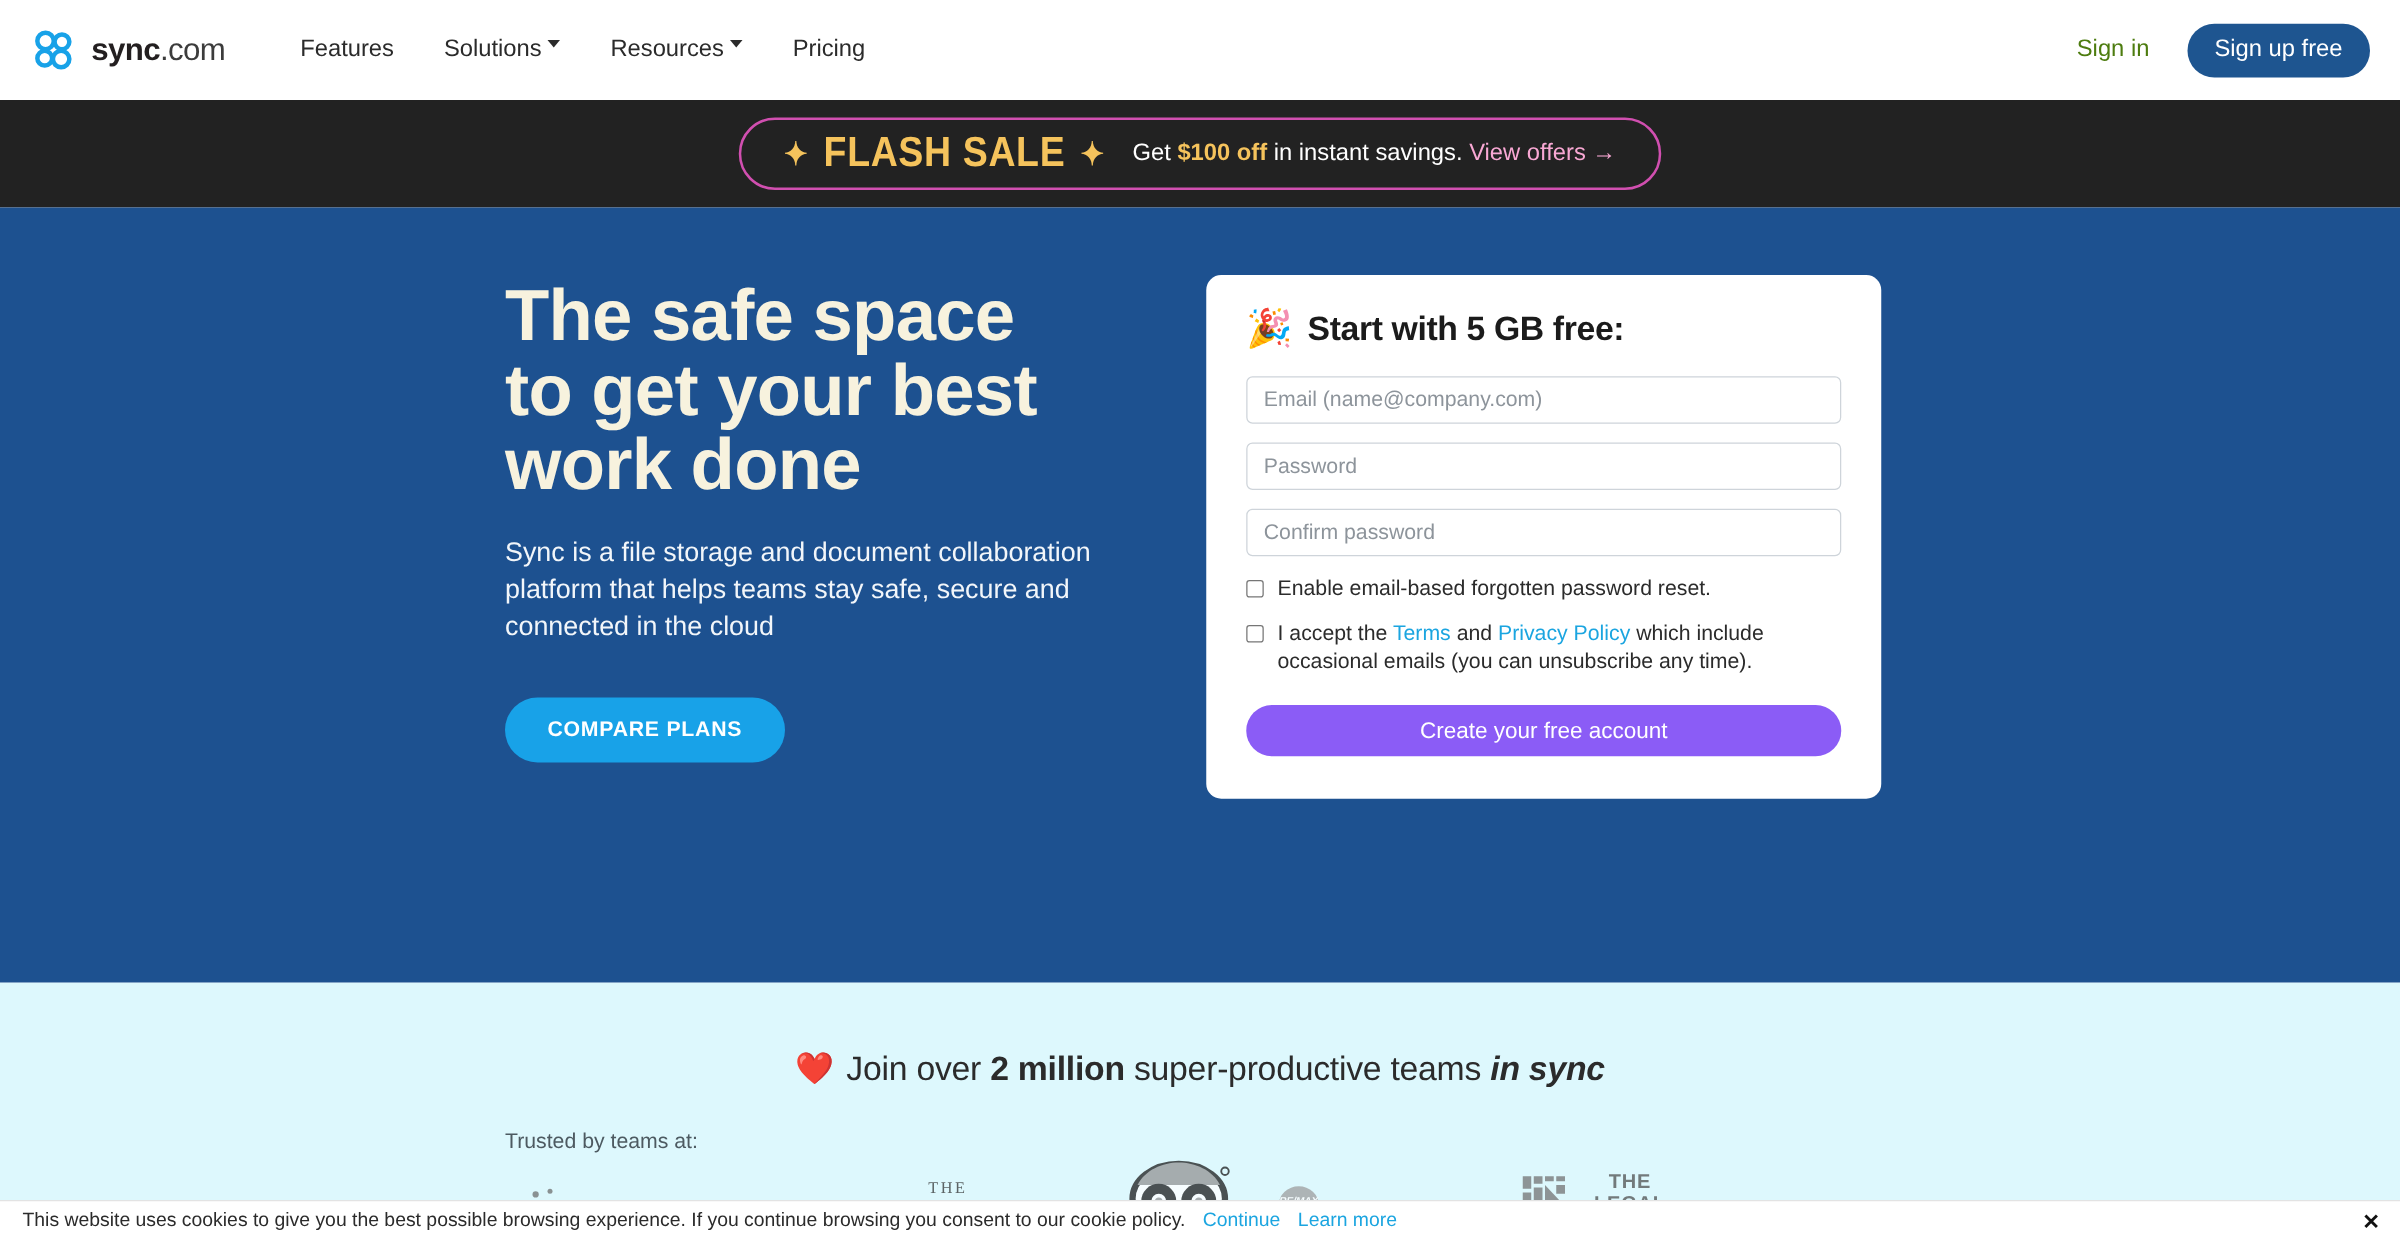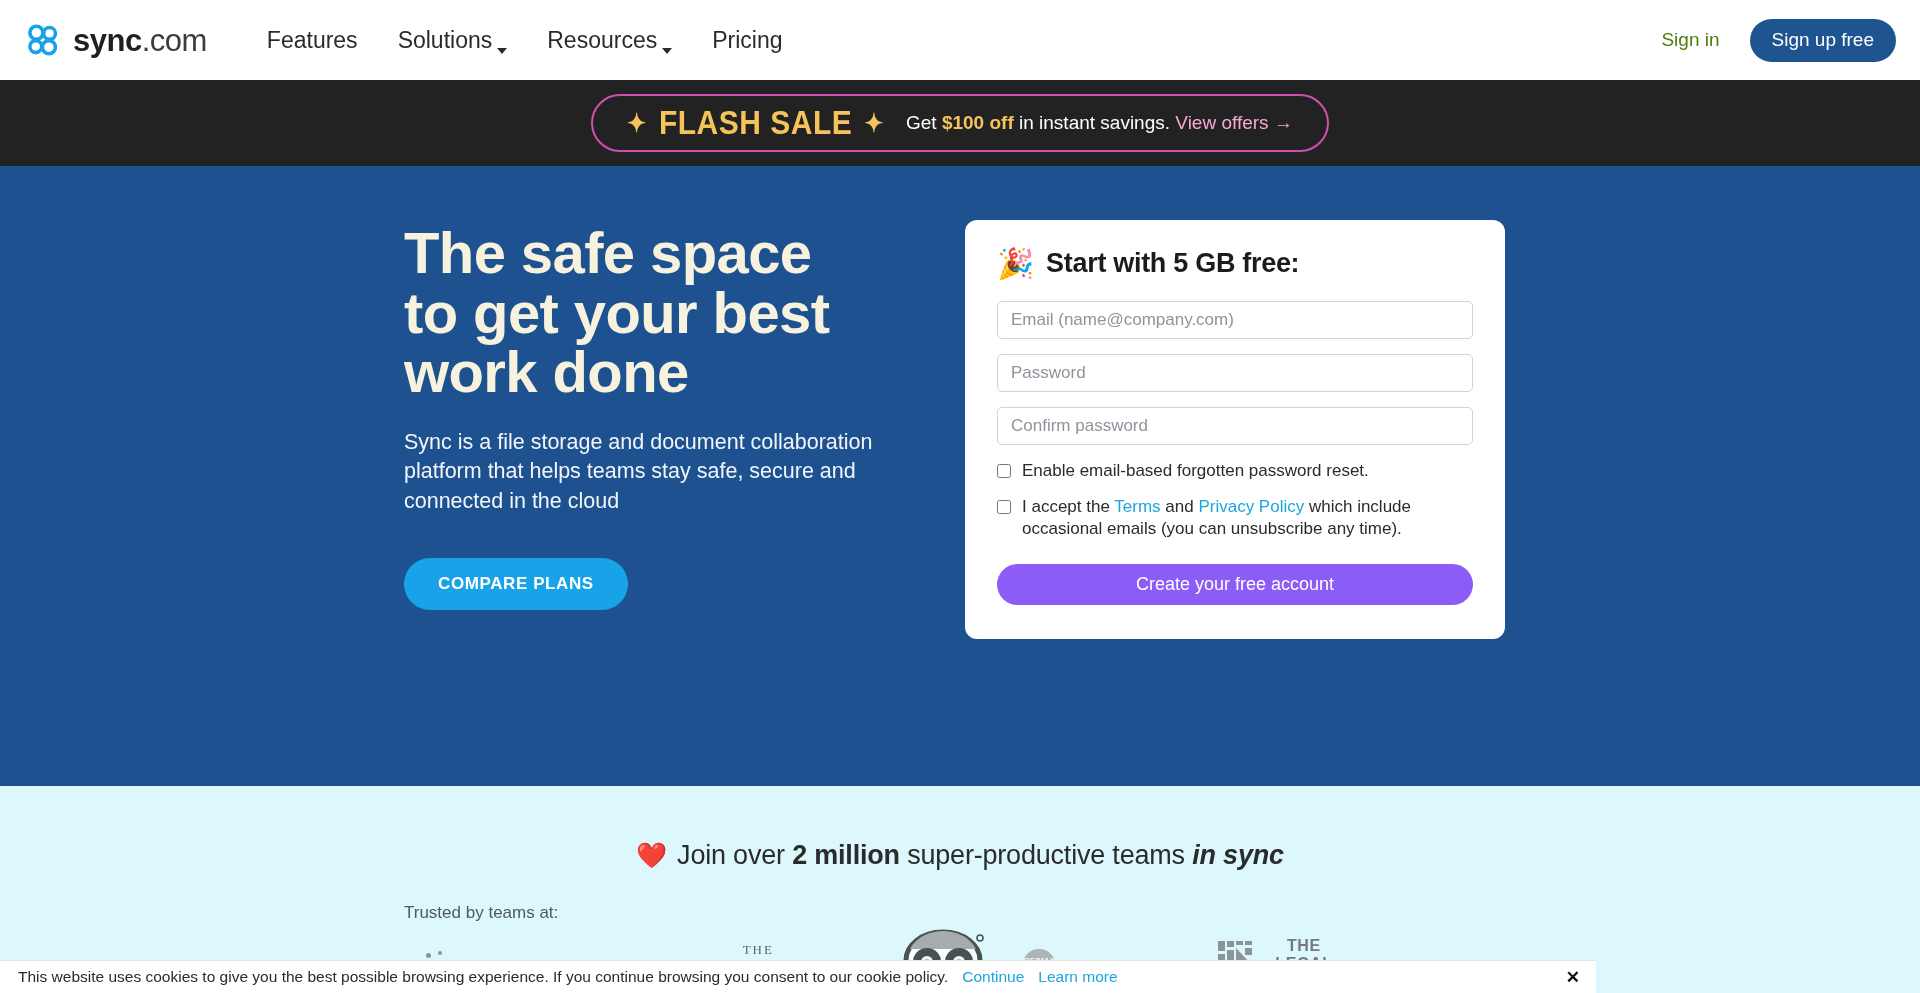--- a/index.html
+++ b/index.html
@@ -16,30 +16,30 @@
     height: 80px;
     background: #ffffff;
     display: flex;
     align-items: center;
     padding: 0 24px 0 22px;
     position: relative;
     z-index: 5;
   }
   .logo-wrap { display: flex; align-items: center; gap: 9px; margin-right: 60px; }
   .logo-mark { width: 42px; height: 42px; display: block; }
-  .logo-text { font-size: 31px; font-weight: 700; letter-spacing: -0.5px; color: #231f20; line-height: 1; }
+  .logo-text { font-size: 25px; font-weight: 700; letter-spacing: -0.5px; color: #231f20; line-height: 1; }
   .logo-text .dim { font-weight: 400; color: #3c3c3c; }
 
   .nav { display: flex; align-items: center; gap: 40px; }
   .nav-item {
-    font-size: 23px;
+    font-size: 19px;
     color: #2b2b2b;
     cursor: pointer;
     display: flex;
-    align-items: flex-end;
+    align-items: flex-start;
     gap: 5px;
     white-space: nowrap;
   }
   .caret {
     width: 0; height: 0;
     border-left: 5px solid transparent;
     border-right: 5px solid transparent;
     border-top: 6px solid #2b2b2b;
     display: inline-block;
     margin-top: 3px;
@@ -253,21 +253,21 @@
   .lg-remax .rm-text { font-family: "Liberation Sans", sans-serif; font-size: 30px; font-weight: 700; font-style: italic; color: #555; letter-spacing: -1px; }
   .lg-legal { display: flex; align-items: center; gap: 9px; }
   .legal-grid { width: 48px; height: 46px; }
   .lg-legal .lt { font-size: 16px; font-weight: 700; color: #4a4a4a; line-height: 1.12; letter-spacing: 0.6px; }
   .lg-rutgers { font-family: "Liberation Serif", serif; font-size: 31px; color: #7d7d7d; letter-spacing: 0.6px; }
 
   
   .cookie {
     position: absolute;
     bottom: 0; left: 0;
-    width: 1596px;
+    width: 1920px;
     height: 33px;
     background: #ffffff;
     border-top: 1px solid #e3e3e3;
     display: flex;
     align-items: center;
     padding: 0 16px 0 18px;
     font-size: 15.5px;
     color: #2b2b2b;
     z-index: 20;
     margin-top: 28px;

